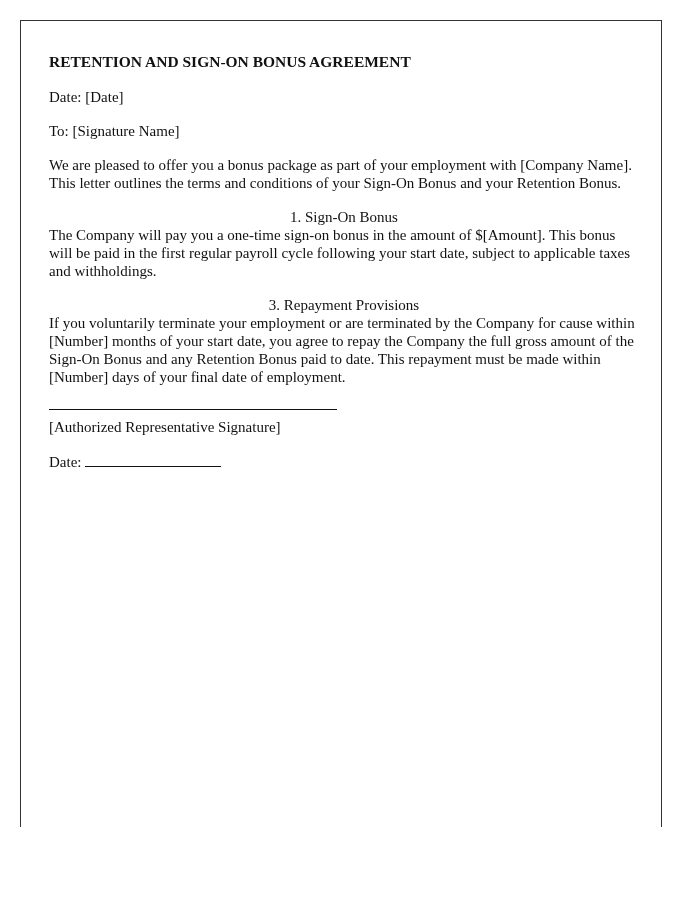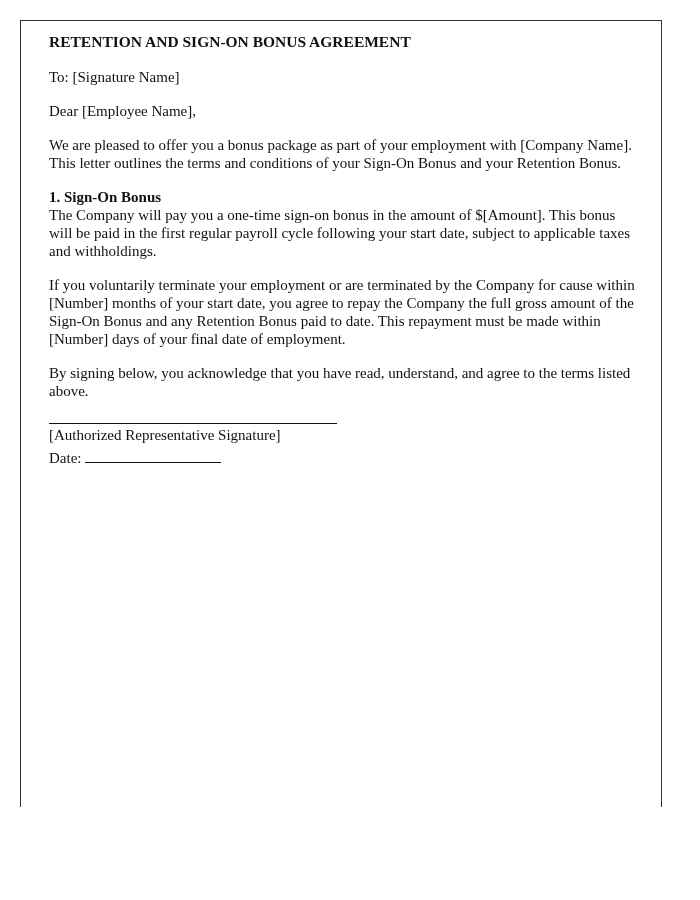--- a/index.html
+++ b/index.html
@@ -17,98 +17,99 @@
       line-height: 18px;
     }
     .page {
       position: absolute;
       left: 20px;
       top: 20px;
       width: 612px;
       height: 782px;
       border: 1px solid #333333;
       border-bottom: none;
-      padding: 4px 0 0 28px;
+      padding: 24px 0 0 28px;
       box-sizing: content-box;
       overflow: hidden;
     }
     .title {
       font-weight: bold;
       font-size: 15.5px;
       margin: 8px 0 17px 0;
       line-height: 18px;
       letter-spacing: 0;
     }
     p {
       margin: 0 0 16px 0;
       width: 588px;
     }
     .section {
       margin: 0 0 16px 0;
       width: 590px;
     }
     .section-heading {
-      font-weight: bold;
+      font-weight: normal;
       display: block;
+      text-align: center;
     }
     .section-body {
       display: block;
     }
     .sig-block {
       margin-top: 23px;
       width: 288px;
     }
     .sig-line {
       border-top: 1px solid #111111;
       width: 288px;
       height: 0;
     }
     .sig-label {
       display: block;
-      margin-top: 2px;
+      margin-top: 8px;
     }
     .sig-block + .sig-block {
       margin-top: 23px;
     }
     .date-line {
-      margin-top: 4px;
+      margin-top: 16px;
     }
     .date-blank {
       display: inline-block;
       width: 136px;
       border-bottom: 1px solid #111111;
       height: 14px;
       vertical-align: baseline;
       margin-left: 4px;
     }
   </style>
 </head>
 <body>
 
 <div class="page">
   <div class="title">RETENTION AND SIGN-ON BONUS AGREEMENT</div>
 
+  <p>Date: [Date]</p>
   <p>To: [Signature Name]</p>
-  <p>Dear [Employee Name],</p>
   <p>We are pleased to offer you a bonus package as part of your employment with [Company Name]. This letter outlines the terms and conditions of your Sign-On Bonus and your Retention Bonus.</p>
 
   <div class="section">
     <span class="section-heading">1. Sign-On Bonus</span>
     <span class="section-body">The Company will pay you a one-time sign-on bonus in the amount of $[Amount]. This bonus will be paid in the first regular payroll cycle following your start date, subject to applicable taxes and withholdings.</span>
   </div>
 
   <div class="section">
   </div>
 
   <div class="section">
+    <span class="section-heading">3. Repayment Provisions</span>
     <span class="section-body">If you voluntarily terminate your employment or are terminated by the Company for cause within [Number] months of your start date, you agree to repay the Company the full gross amount of the Sign-On Bonus and any Retention Bonus paid to date. This repayment must be made within [Number] days of your final date of employment.</span>
   </div>
 
 
-  <p>By signing below, you acknowledge that you have read, understand, and agree to the terms listed above.</p>
 
   <div class="sig-block">
     <div class="sig-line"></div>
     <span class="sig-label">[Authorized Representative Signature]</span>
   </div>
 
 
   <div class="date-line">
     <span>Date:</span><span class="date-blank"></span>
   </div>

